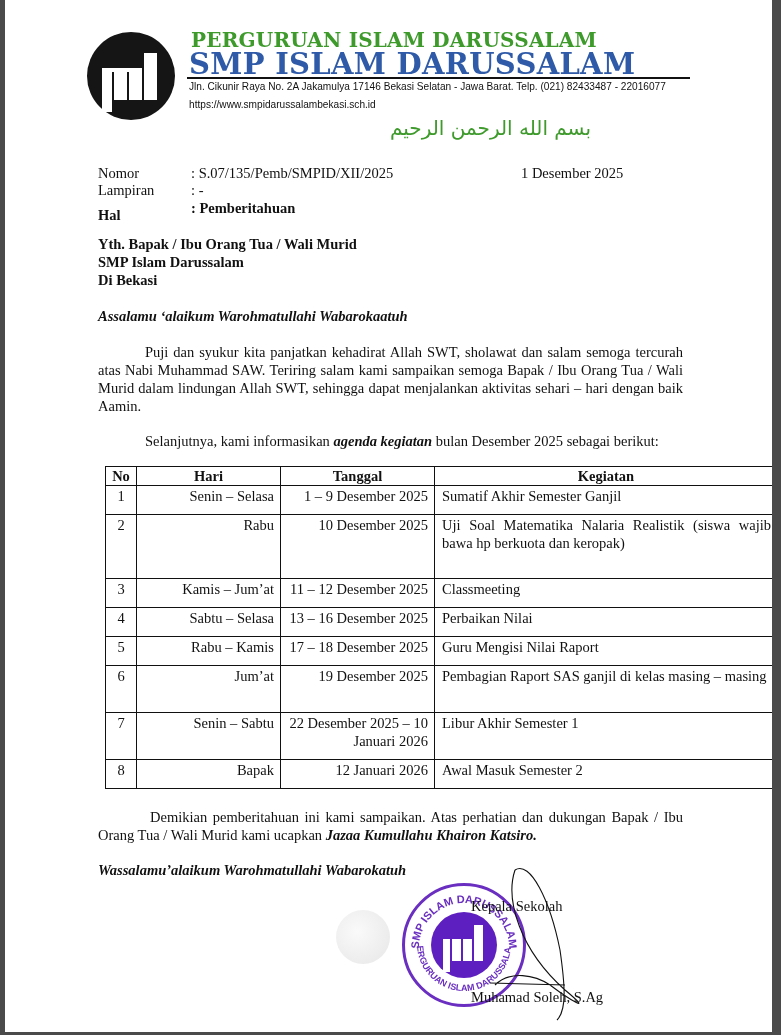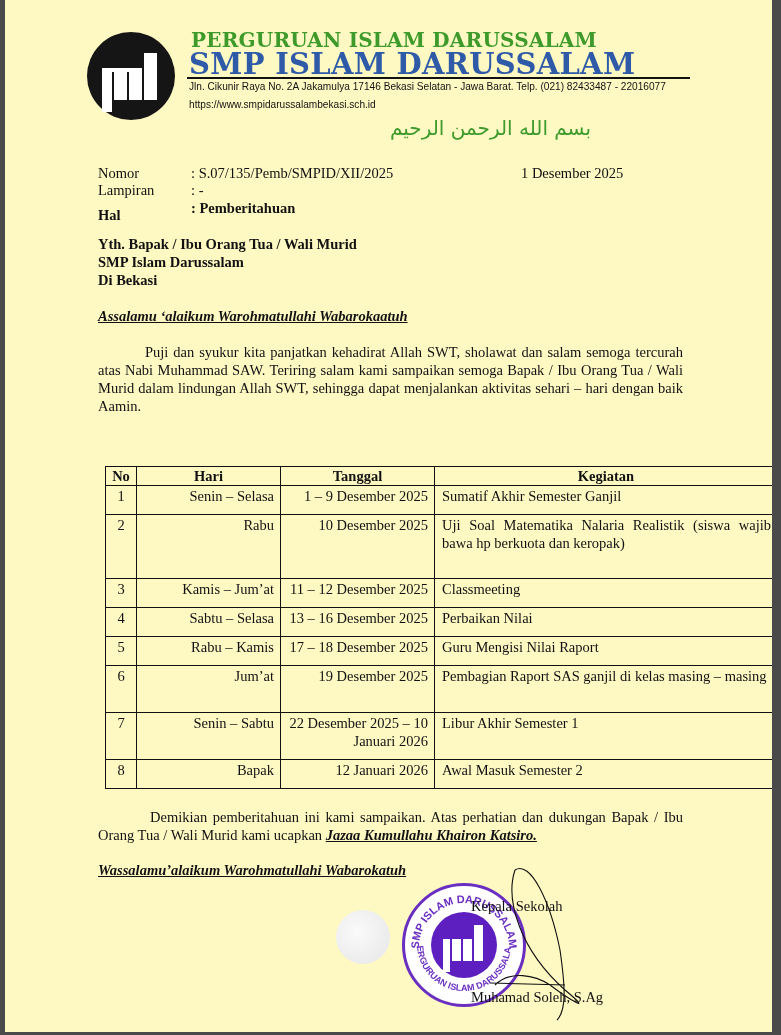--- a/index.html
+++ b/index.html
@@ -2,21 +2,21 @@
 <html><head>
 <meta charset="utf-8">
 <style>
   html, body { margin:0; padding:0; }
   body {
     width:781px; height:1035px; overflow:hidden; position:relative;
     background:#4a4a4a; font-family:"Liberation Serif", serif; color:#111;
   }
   .page {
     position:absolute; left:5px; top:0; width:767px; height:1032px;
-    background:#fef9c3; overflow:hidden;
+    background:#ffffff; overflow:hidden;
   }
   
   .logo {
     position:absolute; left:82px; top:32px; width:88px; height:88px; border-radius:50%;
     background:#151515;
   }
   .logo .bar { position:absolute; background:#fff; }
   .org-title {
     position:absolute; left:186px; top:28px; font-family:"DejaVu Serif", serif; font-weight:bold;
     font-size:20px; color:#3d9a2b; letter-spacing:0.2px; white-space:nowrap;
@@ -34,21 +34,21 @@
     position:absolute; left:184px; top:98px; font-family:"Liberation Sans", sans-serif;
     font-size:11.5px; color:#111; white-space:nowrap; transform:scaleX(0.88); transform-origin:left top;
   }
   .basmalah {
     position:absolute; left:385px; top:116px; font-family:"DejaVu Sans", sans-serif;
     font-size:20px; color:#3d9a2b; direction:rtl; white-space:nowrap;
   }
 
   .txt { position:absolute; font-size:14.5px; line-height:18px; white-space:nowrap; }
   .b { font-weight:bold; }
-  .bi { font-weight:bold; font-style:italic;text-decoration:underline; }
+  .bi { font-weight:bold; font-style:italic; }
   .para {
     position:absolute; left:93px; width:585px; font-size:14.5px; line-height:18px; text-align:justify;
   }
   .para .indent { display:inline-block; width:47px; }
 
   table.agenda {
     position:absolute; left:100px; top:466px; width:673px; border-collapse:collapse;
     font-size:14.5px; line-height:18px;
   }
   table.agenda th, table.agenda td { border:1px solid #111; padding:1px 6px 3px 7px; vertical-align:top;text-align:right; }
@@ -100,20 +100,21 @@
   <div class="txt b" style="left:93px;top:206px;">Hal</div>
   <div class="txt b" style="left:186px;top:199px;">: Pemberitahuan</div>
 
   <div class="txt b" style="left:93px;top:235px;">Yth. Bapak / Ibu Orang Tua / Wali Murid</div>
   <div class="txt b" style="left:93px;top:253px;">SMP Islam Darussalam</div>
   <div class="txt b" style="left:93px;top:271px;">Di Bekasi</div>
 
   <div class="txt bi" style="left:93px;top:307px;">Assalamu ‘alaikum Warohmatullahi Wabarokaatuh</div>
 
   <div class="para" style="top:343px;"><span class="indent"></span><span>Puji dan syukur kita panjatkan kehadirat Allah SWT, sholawat dan salam semoga tercurah atas Nabi Muhammad SAW. Teriring salam kami sampaikan semoga Bapak / Ibu Orang Tua / Wali Murid dalam lindungan Allah SWT, sehingga dapat menjalankan aktivitas sehari – hari dengan baik Aamin.</span></div>
+  <div class="para" style="top:432px;"><span class="indent"></span><span>Selanjutnya, kami informasikan </span><span class="bi">agenda kegiatan</span><span> bulan Desember 2025 sebagai berikut:</span></div>
 
   <table class="agenda">
     <thead>
       <tr>
         <th class="c1">No</th>
         <th class="c2">Hari</th>
         <th class="c3">Tanggal</th>
         <th>Kegiatan</th>
       </tr>
     </thead>

